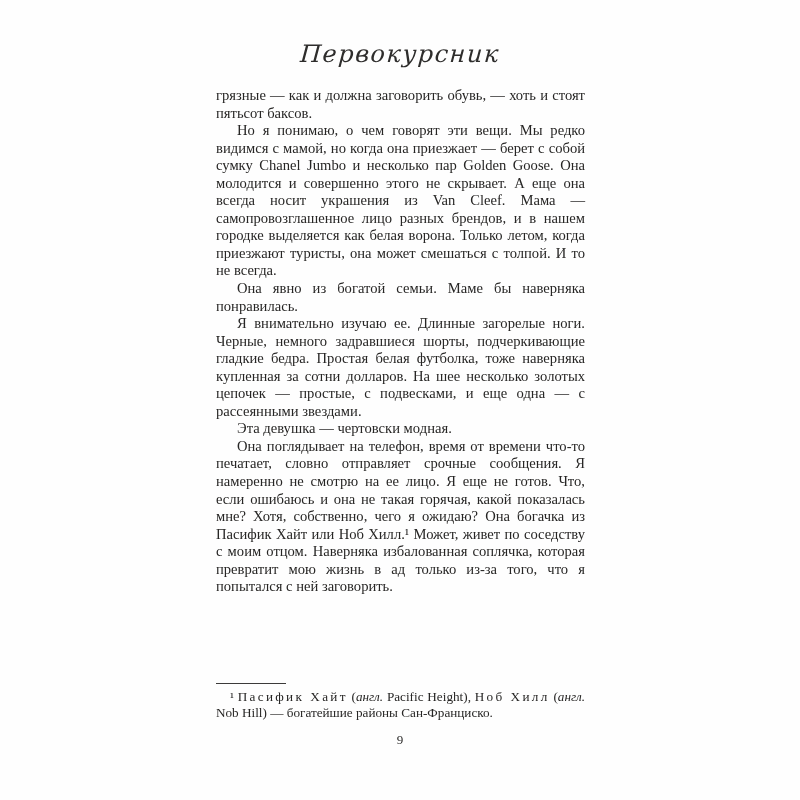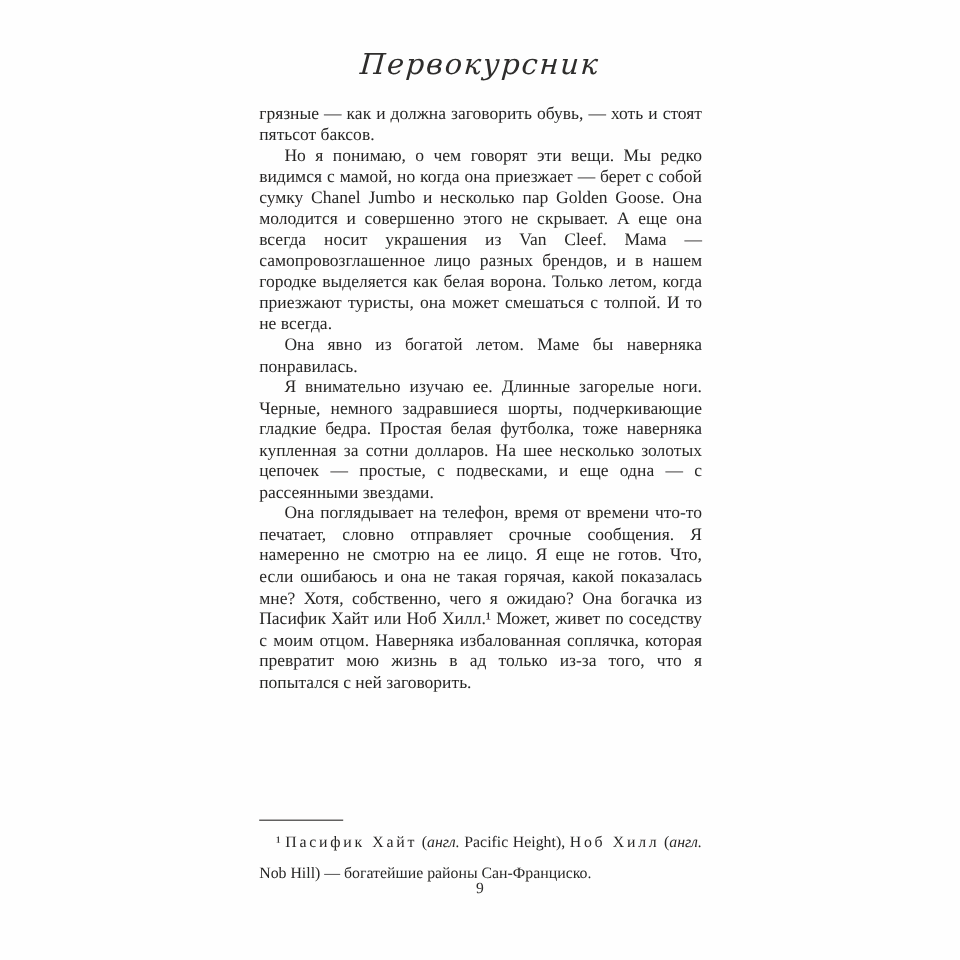--- a/index.html
+++ b/index.html
@@ -57,21 +57,21 @@
   }
   .fn-rule {
     width: 70px;
     height: 0;
     border-top: 1.3px solid #3c3b3a;
     margin: 0 0 5px 0;
   }
   .fn-text {
     margin: 0;
     font-size: 13.2px;
-    line-height: 26px;
+    line-height: 16px;
     text-align: justify;
     text-indent: 14px;
     hyphens: auto;
     -webkit-hyphens: auto;
   }
   .seg-sp { letter-spacing: 2.3px; }
   .seg-it { font-style: italic; }
   .page-number {
     position: absolute;
     top: 732px;
@@ -85,22 +85,23 @@
 </head>
 <body>
 
 <div class="page">
 
   <h1 class="title">Первокурсник</h1>
 
   <div class="body-text">
       <p class="para no-indent">грязные — как и должна заговорить обувь, — хоть и стоят пятьсот баксов.</p>
       <p class="para">Но я понимаю, о чем говорят эти вещи. Мы редко видимся с мамой, но когда она приезжает — берет с собой сумку Chanel Jumbo и несколько пар Golden Goose. Она молодится и совершенно этого не скрывает. А еще она всегда носит украшения из Van Cleef. Мама — самопровозглашенное лицо разных брендов, и в нашем городке выделяется как белая ворона. Только летом, когда приезжают туристы, она может смешаться с толпой. И то не всегда.</p>
-      <p class="para">Она явно из богатой летом. Маме бы наверняка понравилась.</p>
+      <p class="para">Она явно из богатой семьи. Маме бы наверняка понравилась.</p>
       <p class="para">Я внимательно изучаю ее. Длинные загорелые ноги. Черные, немного задравшиеся шорты, подчеркивающие гладкие бедра. Простая белая футболка, тоже наверняка купленная за сотни долларов. На шее несколько золотых цепочек — простые, с подвесками, и еще одна — с рассеянными звездами.</p>
+      <p class="para">Эта девушка — чертовски модная.</p>
       <p class="para">Она поглядывает на телефон, время от времени что-то печатает, словно отправляет срочные сообщения. Я намеренно не смотрю на ее лицо. Я еще не готов. Что, если ошибаюсь и она не такая горячая, какой показалась мне? Хотя, собственно, чего я ожидаю? Она богачка из Пасифик Хайт или Ноб Хилл.¹ Может, живет по соседству с моим отцом. Наверняка избалованная соплячка, которая превратит мою жизнь в ад только из-за того, что я попытался с ней заговорить.</p>
     </div>
 
   <div class="footnote">
     <div class="fn-rule"></div>
     <p class="fn-text"><span>¹ </span><span class="seg-sp">Пасифик Хайт</span><span> (</span><span class="seg-it">англ.</span><span> Pacific Height), </span><span class="seg-sp">Ноб Хилл</span><span> (</span><span class="seg-it">англ.</span><span> Nob Hill) — богатейшие районы Сан-Франциско.</span></p>
   </div>
 
   <div class="page-number">9</div>
 

